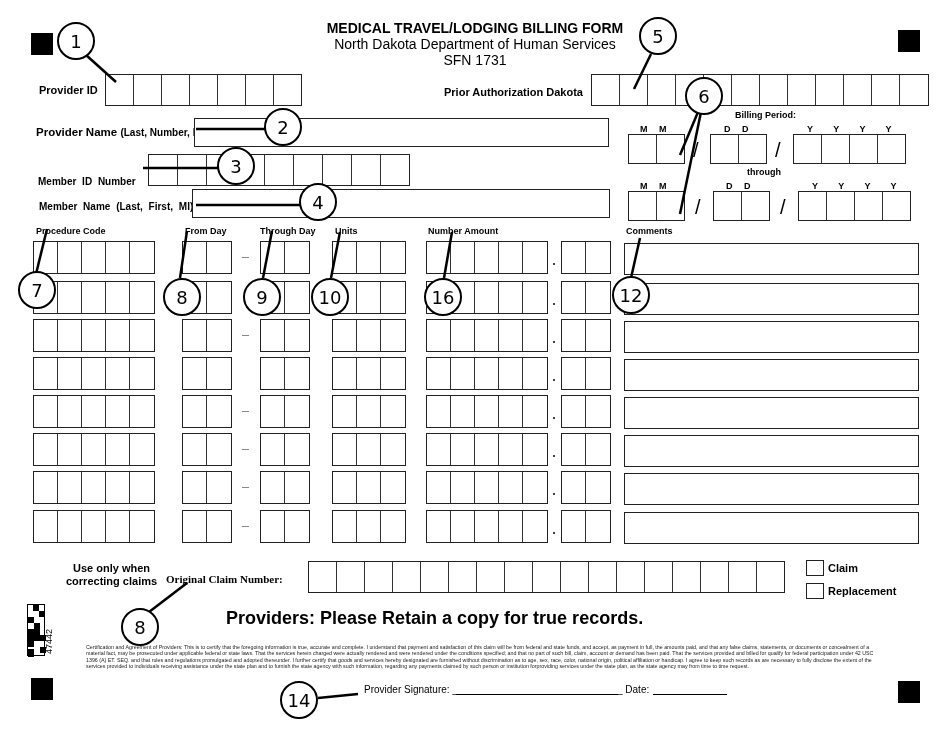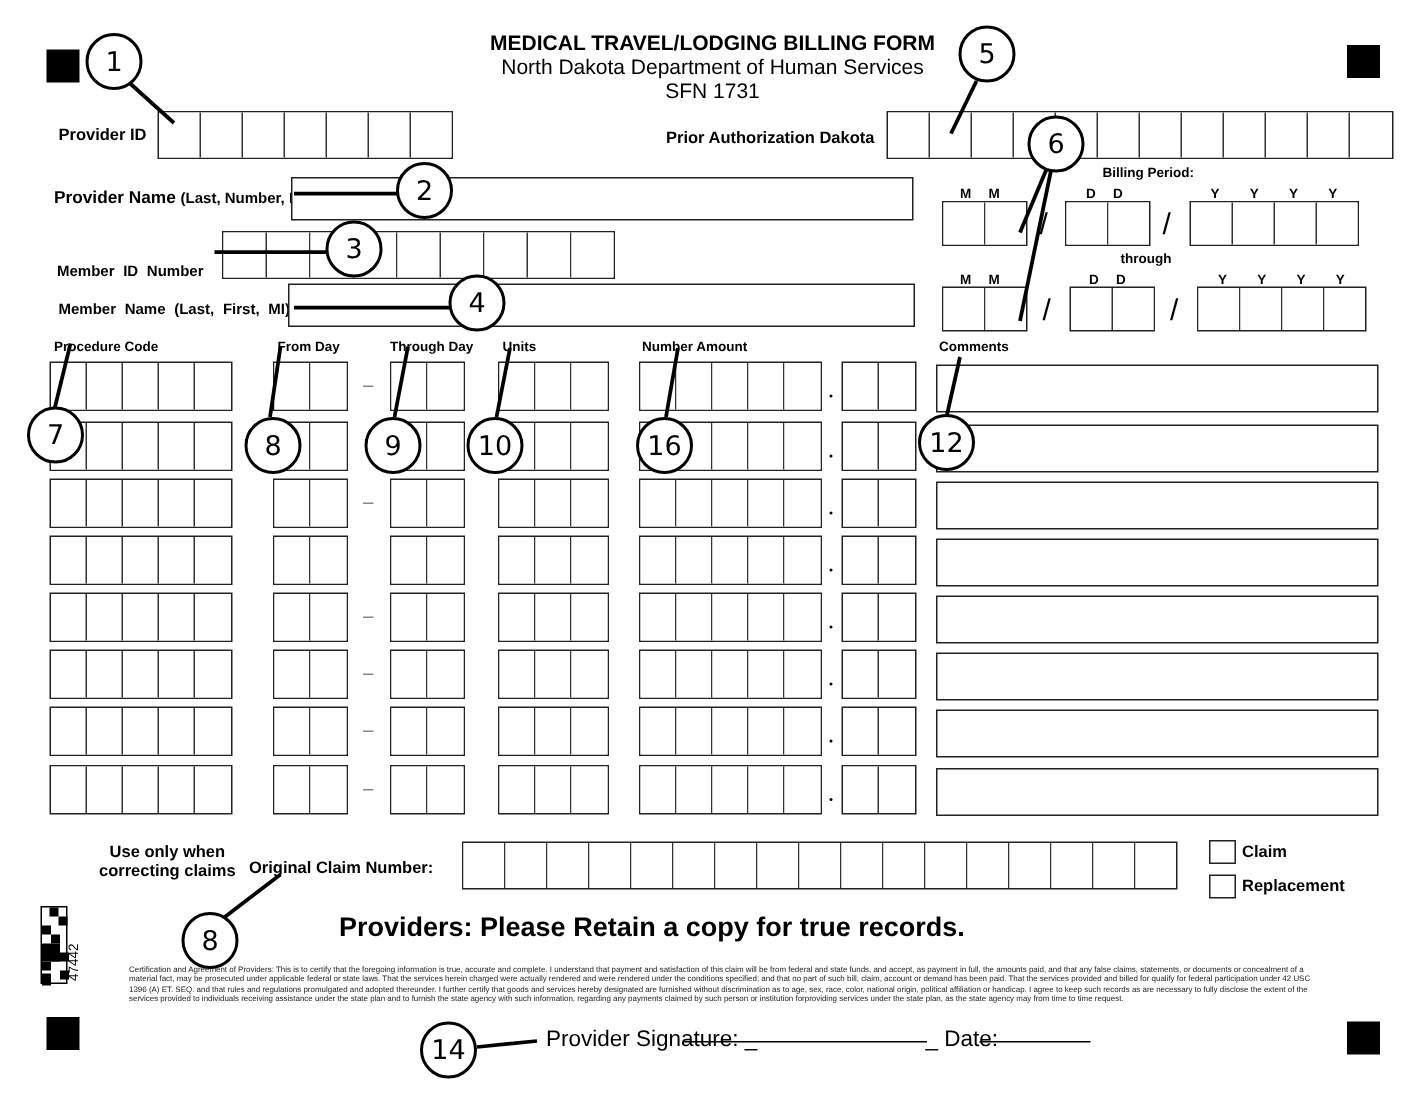--- a/index.html
+++ b/index.html
@@ -16,21 +16,21 @@
   .boxrow .cell:last-child { border-right: none; }
   .field { position: absolute; border: 1px solid #222; background: #fff; }
   .dash { position: absolute; width: 7px; height: 1px; background: #888; }
   .dot { position: absolute; width: 2px; height: 2px; background: #000; border-radius: 1px; }
   .slash { position: absolute; font-size: 20px; line-height: 20px; }
   .callout { position: absolute; width: 38px; height: 38px; border: 2.5px solid #000; border-radius: 50%; background: #fff; font-size: 18px; display: flex; align-items: center; justify-content: center; z-index: 5; font-family: "DejaVu Sans", sans-serif; }
   svg.lines { position: absolute; left: 0; top: 0; z-index: 4; pointer-events: none; }
   .chk { position: absolute; width: 18px; height: 16px; border: 1px solid #222; background: #fff; }
   .notice { position: absolute; left: 226px; top: 608px; font-size: 18px; font-weight: bold; white-space: nowrap; }
   .cert { position: absolute; left: 86px; top: 644px; width: 800px; font-size: 5.3px; line-height: 6.4px; color: #222; }
-  .sig { position: absolute; top: 684px; font-size: 15px; white-space: nowrap; }
+  .sig { position: absolute; top: 684px; font-size: 10px; white-space: nowrap; }
   .sigline { position: absolute; height: 1px; background: #000; top: 694px; }
   .barcode { position: absolute; left: 27px; top: 604px; width: 18px; height: 52px; border: 1px solid #000; }
   .barcode div { position: absolute; background: #000; width: 6px; height: 6px; }
   .barnum { position: absolute; left: 44px; top: 622px; font-size: 9px; transform: rotate(-90deg); transform-origin: left top; }
 </style>
 </head>
 <body>
 
 <div class="marker" style="left:31px;top:33px;"></div>
 <div class="marker" style="left:898px;top:30px;"></div>
@@ -428,21 +428,21 @@
         <div class="cell" style="width: 24px;"></div>
       </div>
       <div class="field" style="left: 624px; top: 512px; width: 295px; height: 32px;"></div>
     </div>
   </div>
 
 <div class="lbl" style="left:66px;top:562px;text-align:center;line-height:13px;">
   <div>Use only when</div>
   <div>correcting claims</div>
 </div>
-<div class="lbl" style="left:166px;top:573px;">Original Claim Number:</div>
+<div class="lbl" style="left:166px;top:573px;font-family:Liberation Serif, serif;">Original Claim Number:</div>
 <div class="boxrow" style="left:308px;top:561px;height:32px;">
   <div class="cell" style="width:28px"></div>
     <div class="cell" style="width:28px"></div>
     <div class="cell" style="width:28px"></div>
     <div class="cell" style="width:28px"></div>
     <div class="cell" style="width:28px"></div>
     <div class="cell" style="width:28px"></div>
     <div class="cell" style="width:28px"></div>
     <div class="cell" style="width:28px"></div>
     <div class="cell" style="width:28px"></div>

